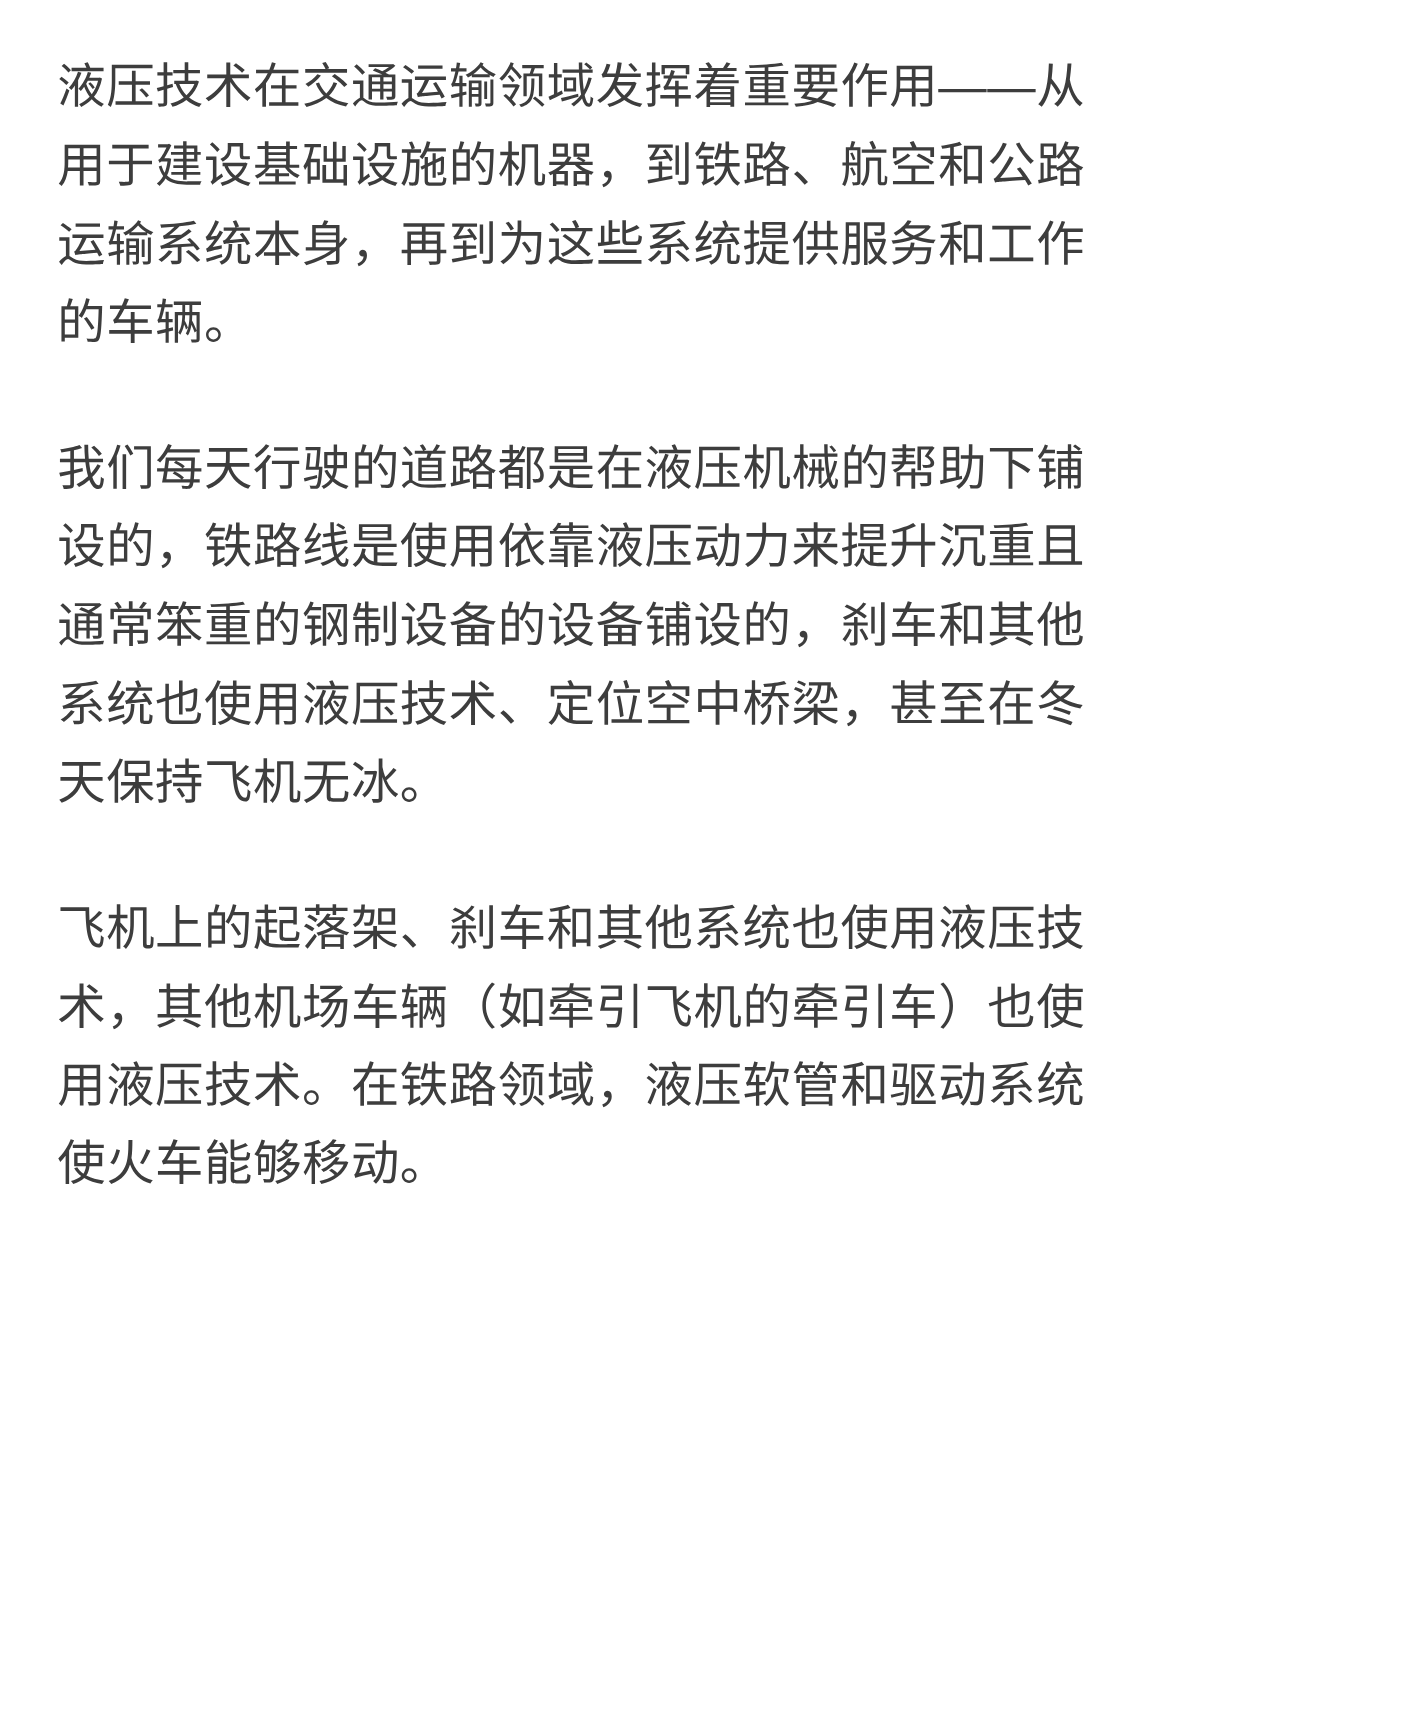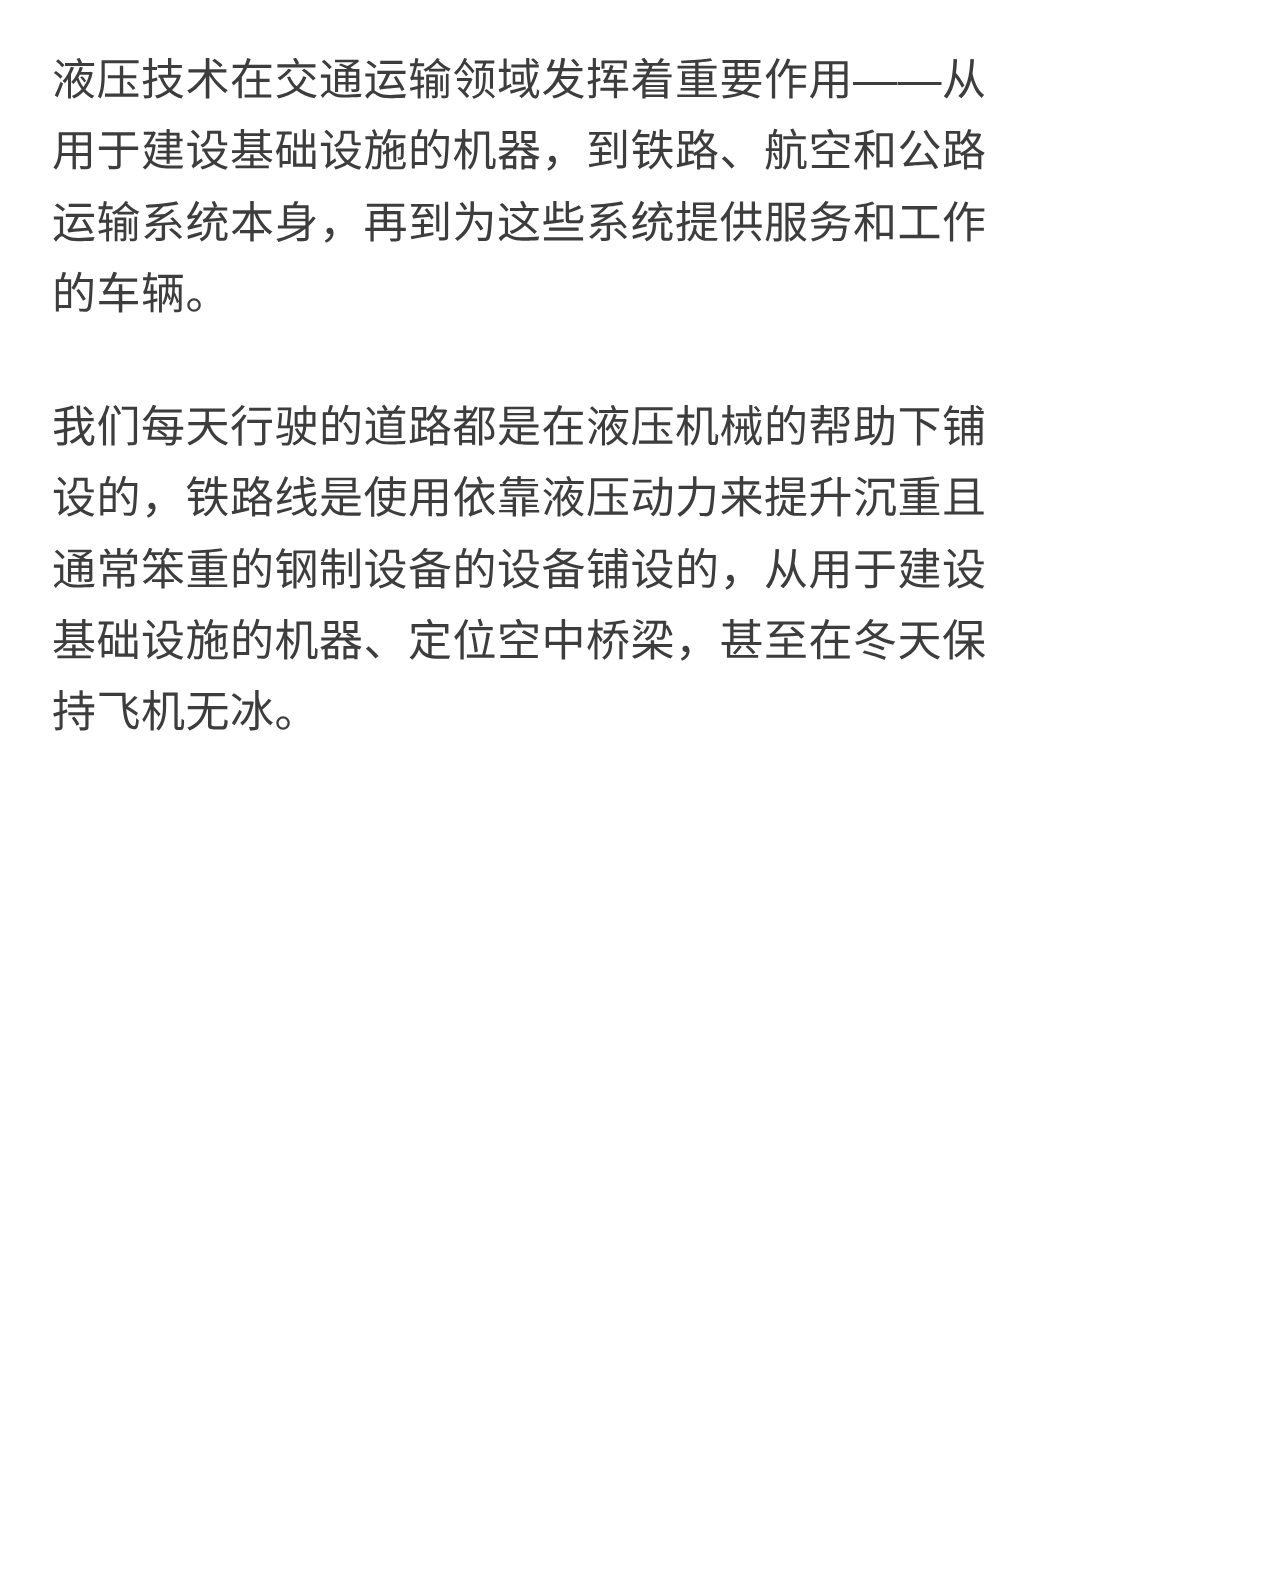--- a/index.html
+++ b/index.html
@@ -31,14 +31,15 @@
   }
   .para:last-child {
     margin-bottom: 0;
   }
 </style>
 </head>
 <body>
 
 <div class="article">
   <p class="para">液压技术在交通运输领域发挥着重要作用——从用于建设基础设施的机器，到铁路、航空和公路运输系统本身，再到为这些系统提供服务和工作的车辆。</p>
-  <p class="para">我们每天行驶的道路都是在液压机械的帮助下铺设的，铁路线是使用依靠液压动力来提升沉重且通常笨重的钢制设备的设备铺设的，从用于建设基础设施的机器、定位空中桥梁，甚至在冬天保持飞机无冰。</p>
+  <p class="para">我们每天行驶的道路都是在液压机械的帮助下铺设的，铁路线是使用依靠液压动力来提升沉重且通常笨重的钢制设备的设备铺设的，刹车和其他系统也使用液压技术、定位空中桥梁，甚至在冬天保持飞机无冰。</p>
+  <p class="para">飞机上的起落架、刹车和其他系统也使用液压技术，其他机场车辆（如牵引飞机的牵引车）也使用液压技术。在铁路领域，液压软管和驱动系统使火车能够移动。</p>
 </div>
 
 </body></html>

